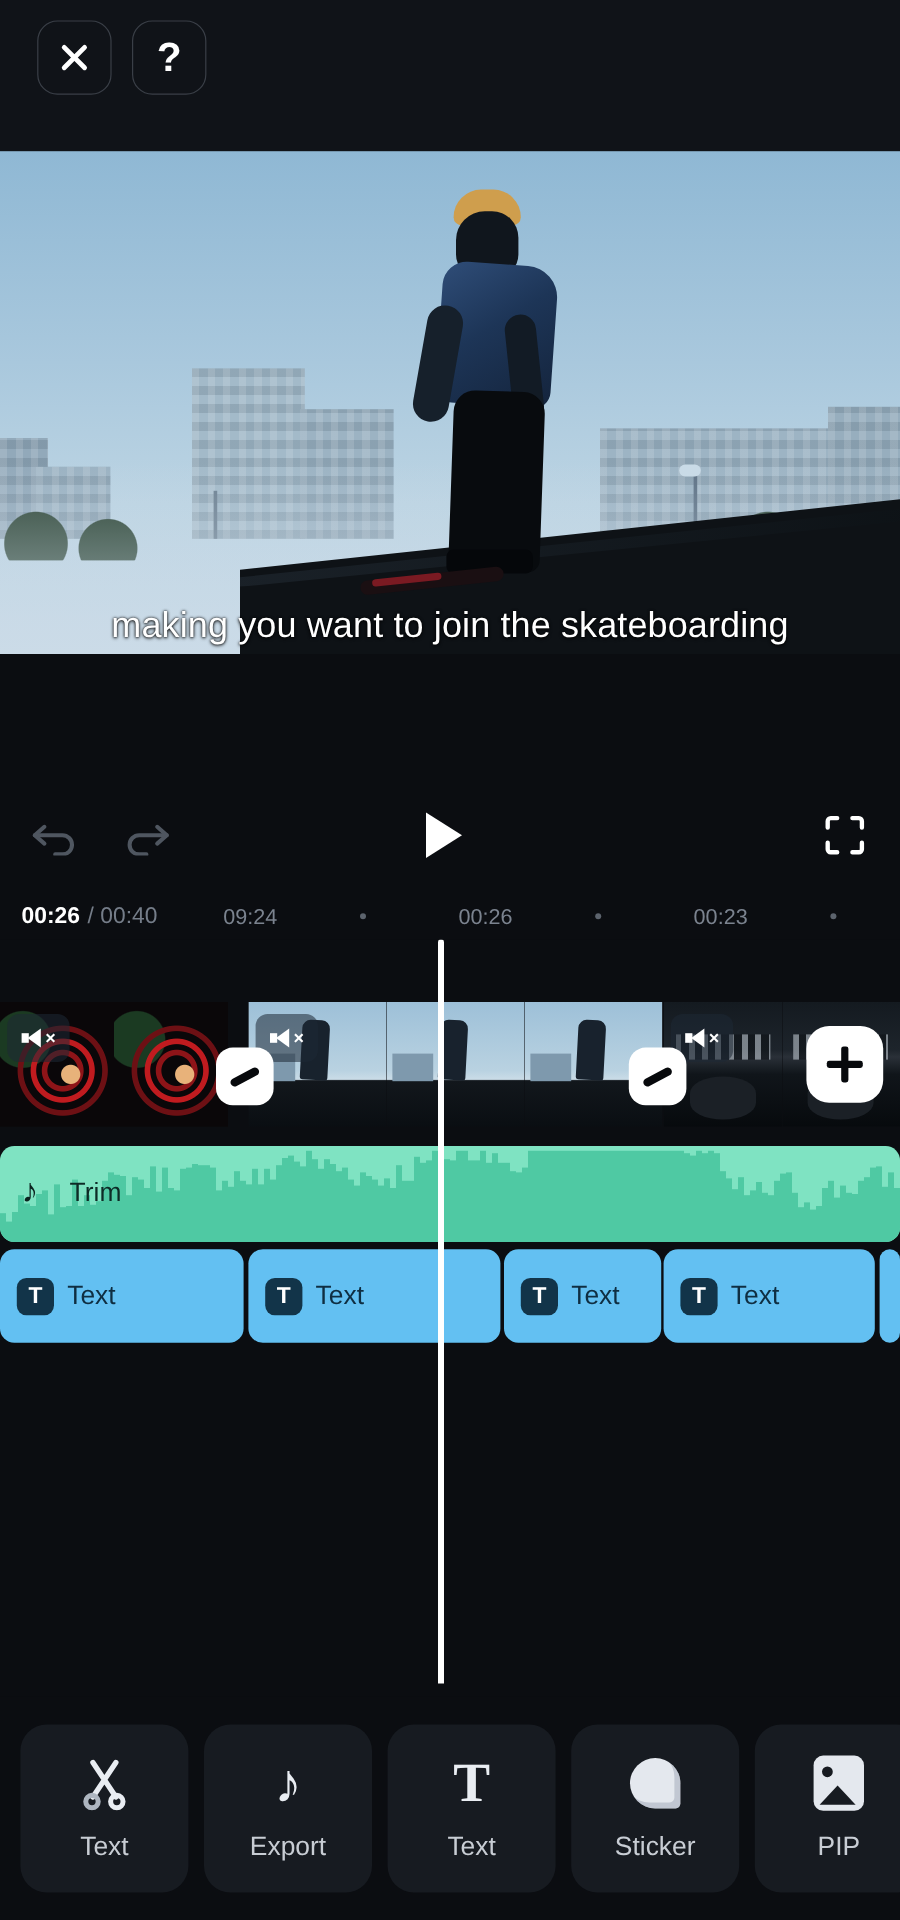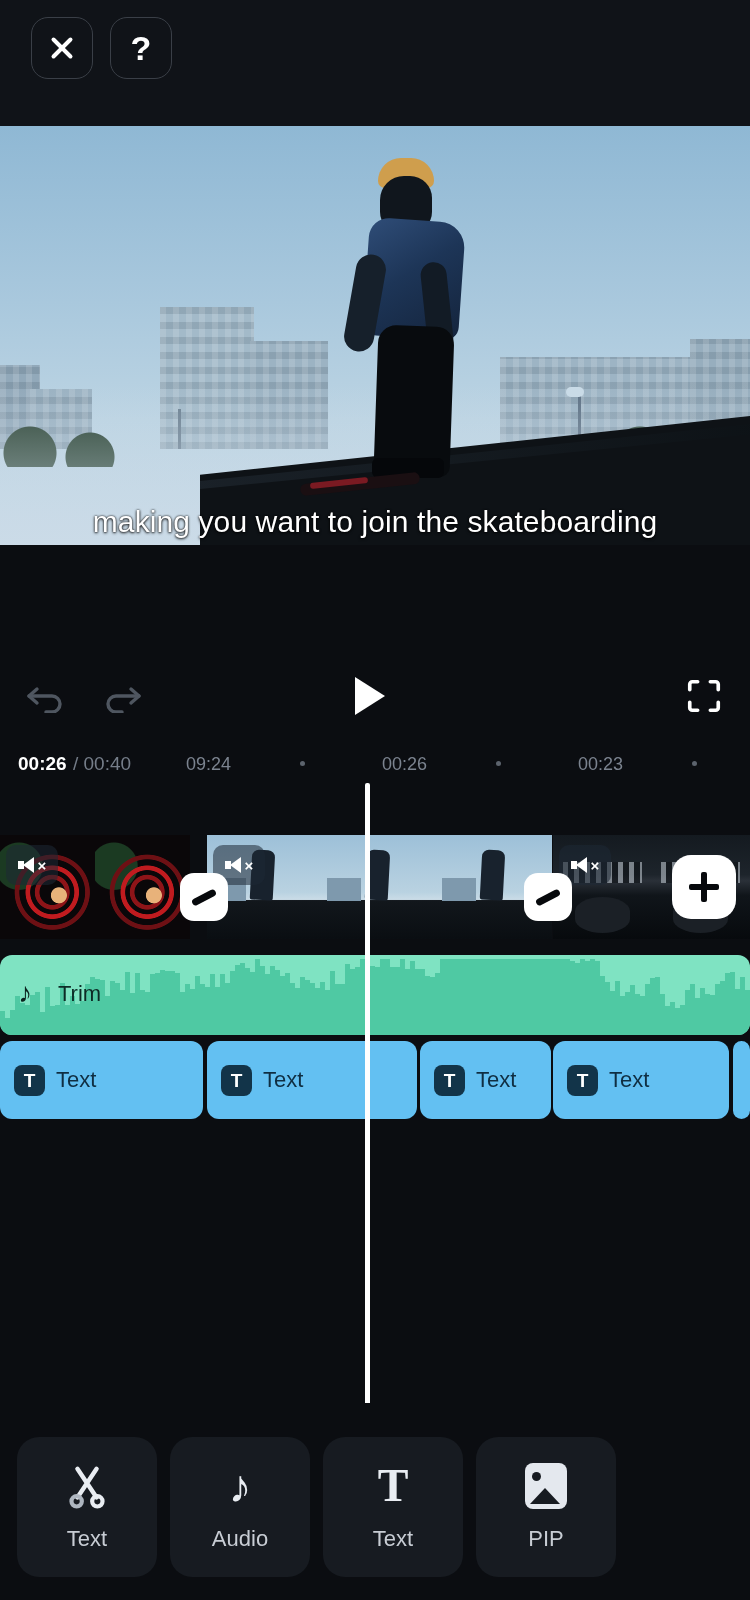--- a/index.html
+++ b/index.html
@@ -643,25 +643,31 @@
         <svg width="46" height="46" viewBox="0 0 24 24">
           <path d="M7 3 L17 18 M17 3 L7 18" fill="none" stroke="#e9edf2" stroke-width="2.3" stroke-linecap="round"></path>
           <circle cx="6.6" cy="20" r="2.7" fill="none" stroke="#aeb6c0" stroke-width="2.2"></circle>
           <circle cx="17.4" cy="20" r="2.7" fill="none" stroke="#e9edf2" stroke-width="2.2"></circle>
         </svg>
       </span>
       <span class="tool-label">Text</span>
     </div>
     <div class="tool">
       <span class="tool-ico ico-note">♪</span>
-      <span class="tool-label">Audio</span>
+      <span class="tool-label">Export</span>
     </div>
     <div class="tool">
       <span class="tool-ico ico-T">T</span>
       <span class="tool-label">Text</span>
+    </div>
+    <div class="tool">
+      <span class="tool-ico">
+          <i class="ico-sticker"></i>
+        </span>
+      <span class="tool-label">Sticker</span>
     </div>
     <div class="tool">
       <span class="tool-ico">
           <i class="ico-pip"></i>
         </span>
       <span class="tool-label">PIP</span>
     </div>
   </div>
 
 </div>

